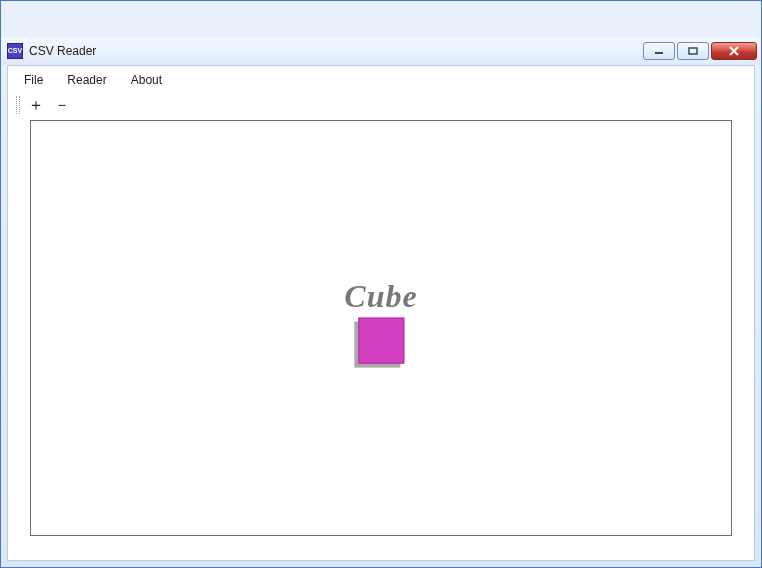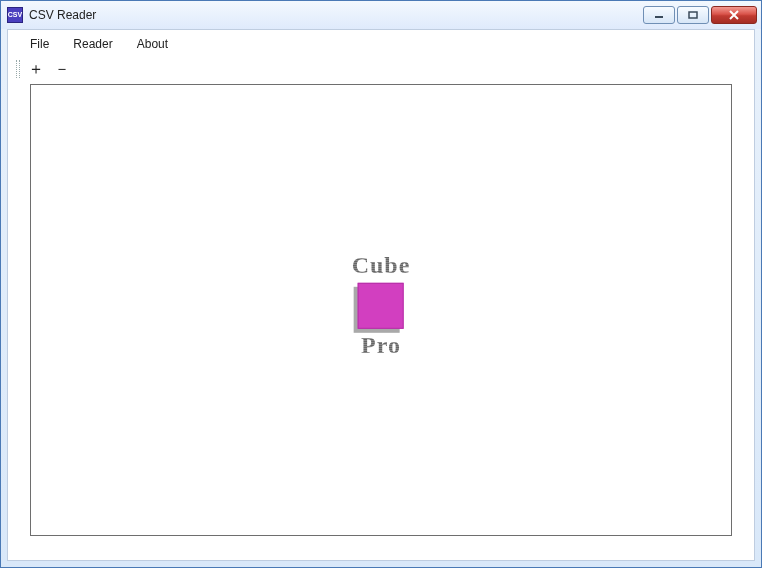--- a/index.html
+++ b/index.html
@@ -20,20 +20,21 @@
     background: linear-gradient(#e8f1fb,#d9e8f9);
     display: flex;
     flex-direction: column;
   }
   .titlebar {
     height: 28px;
     display: flex;
     align-items: center;
     padding: 0 4px 0 6px;
     background: linear-gradient(#f3f8fe,#dfeafc);
+    margin-top: 36px;
   }
   .titlebar .appicon {
     width: 16px; height: 16px;
     background: #4a3fbf;
     color: #fff;
     font-size: 7px;
     line-height: 8px;
     font-weight: bold;
     text-align: center;
     margin-right: 6px;
@@ -61,21 +62,21 @@
   .client {
     flex:1;
     margin: 0 6px 6px 6px;
     background:#fff;
     border:1px solid #bfcde0;
     display:flex;
     flex-direction:column;
   }
   .menubar {
     display:flex;
-    padding: 4px 12px;
+    padding: 4px 6px;
     gap: 4px;
     background:#fff;
   }
   .menuitem {
     padding: 3px 10px;
     color:#222;
     cursor: default;
   }
   .toolbar {
     display:flex;
@@ -106,22 +107,23 @@
     position:relative;
   }
   .logo {
     position:absolute;
     top:50%; left:50%;
     transform: translate(-50%,-55%);
     text-align:center;
   }
   .logo .word {
     font-family: Georgia, "Times New Roman", serif;
+    font-style: italic;
     font-weight: bold;
-    font-size: 24px;
+    font-size: 32px;
     color:#7c7c7c;
     line-height:1;
     letter-spacing:1px;
     background: repeating-linear-gradient(0deg,#8a8a8a 0 1px,#666 1px 2px);
     -webkit-background-clip:text;
     background-clip:text;
     color:transparent;
   }
   .cube-wrap {
     display:flex;justify-content:center;
@@ -193,18 +195,17 @@
 
     <div class="content">
       <div class="logo">
         <div class="word">Cube</div>
         <div class="cube-wrap">
           <div class="cube">
             <div class="shadow"></div>
             <div class="face"></div>
           </div>
         </div>
-        <div class="word">Pro</div>
       </div>
     </div>
 
   </div>
 </div>
 
 </body></html>

